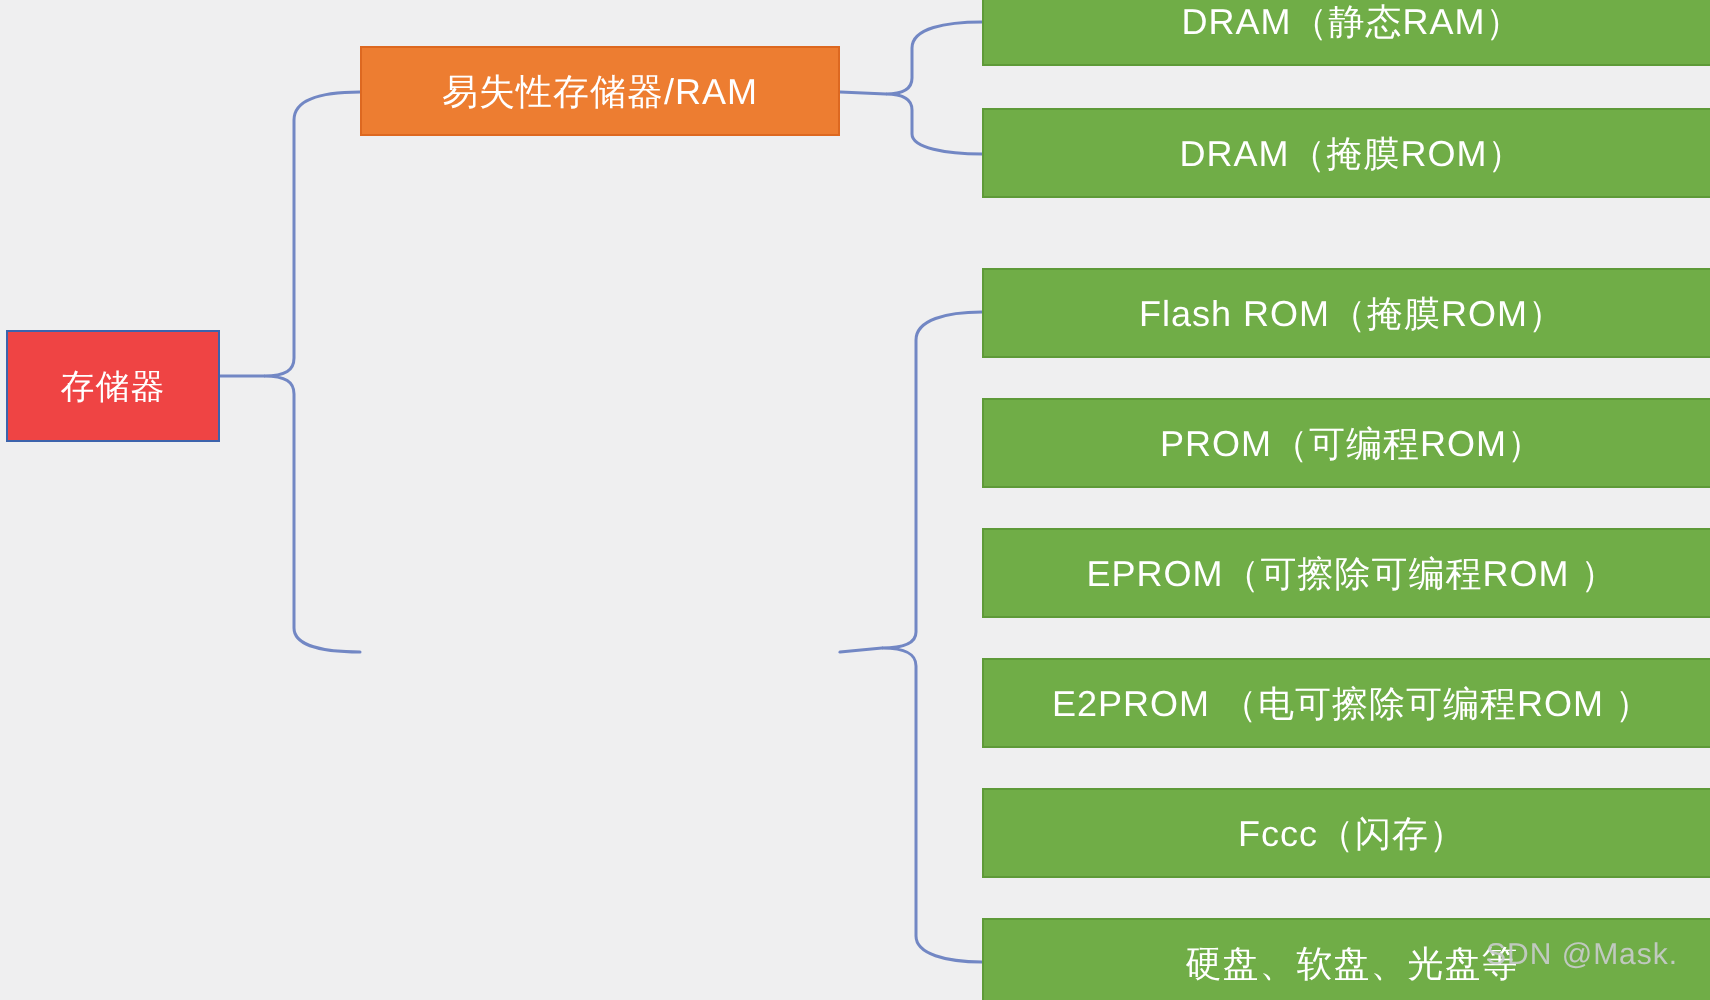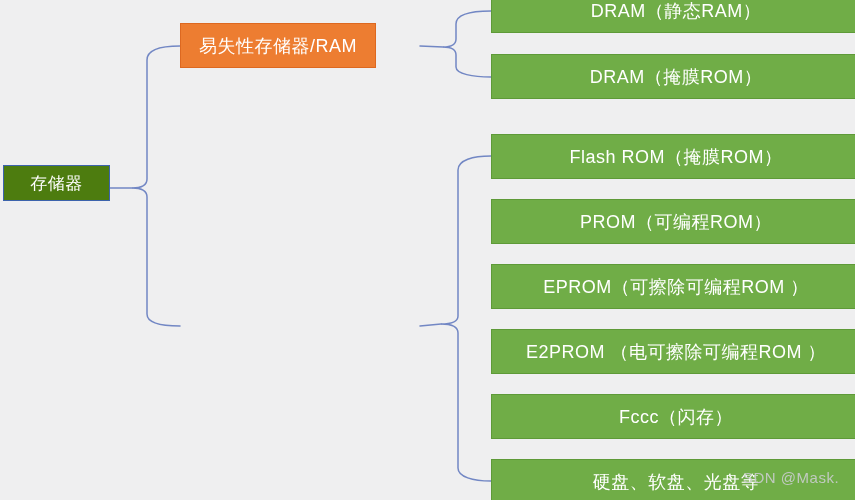--- a/index.html
+++ b/index.html
@@ -13,26 +13,26 @@
   .node{
     position:absolute;
     display:flex;align-items:center;justify-content:center;
     color:#ffffff;
     box-sizing:border-box;
     text-align:center;
     letter-spacing:0.5px;
     white-space:nowrap;
   }
   .root-node{
-    left:3px;top:165px;width:107px;height:36px;
-    background:#4d7c0f;border:1px solid #3C63AC;
+    left:3px;top:165px;width:107px;height:56px;
+    background:#ef4444;border:1px solid #3C63AC;
     font-size:17px;
   }
   .branch-node{
-    left:180px;width:196px;height:45px;
+    left:180px;width:240px;height:45px;
     background:#ED7D31;border:1px solid #DD6820;
     font-size:18px;
   }
   .branch-ram{top:23px;}
   .branch-rom{top:303px;height:46px;}
   .leaf-node{
     left:491px;width:370px;height:45px;
     background:#70AD47;border:1px solid #5E9A38;
     font-size:18px;
   }

